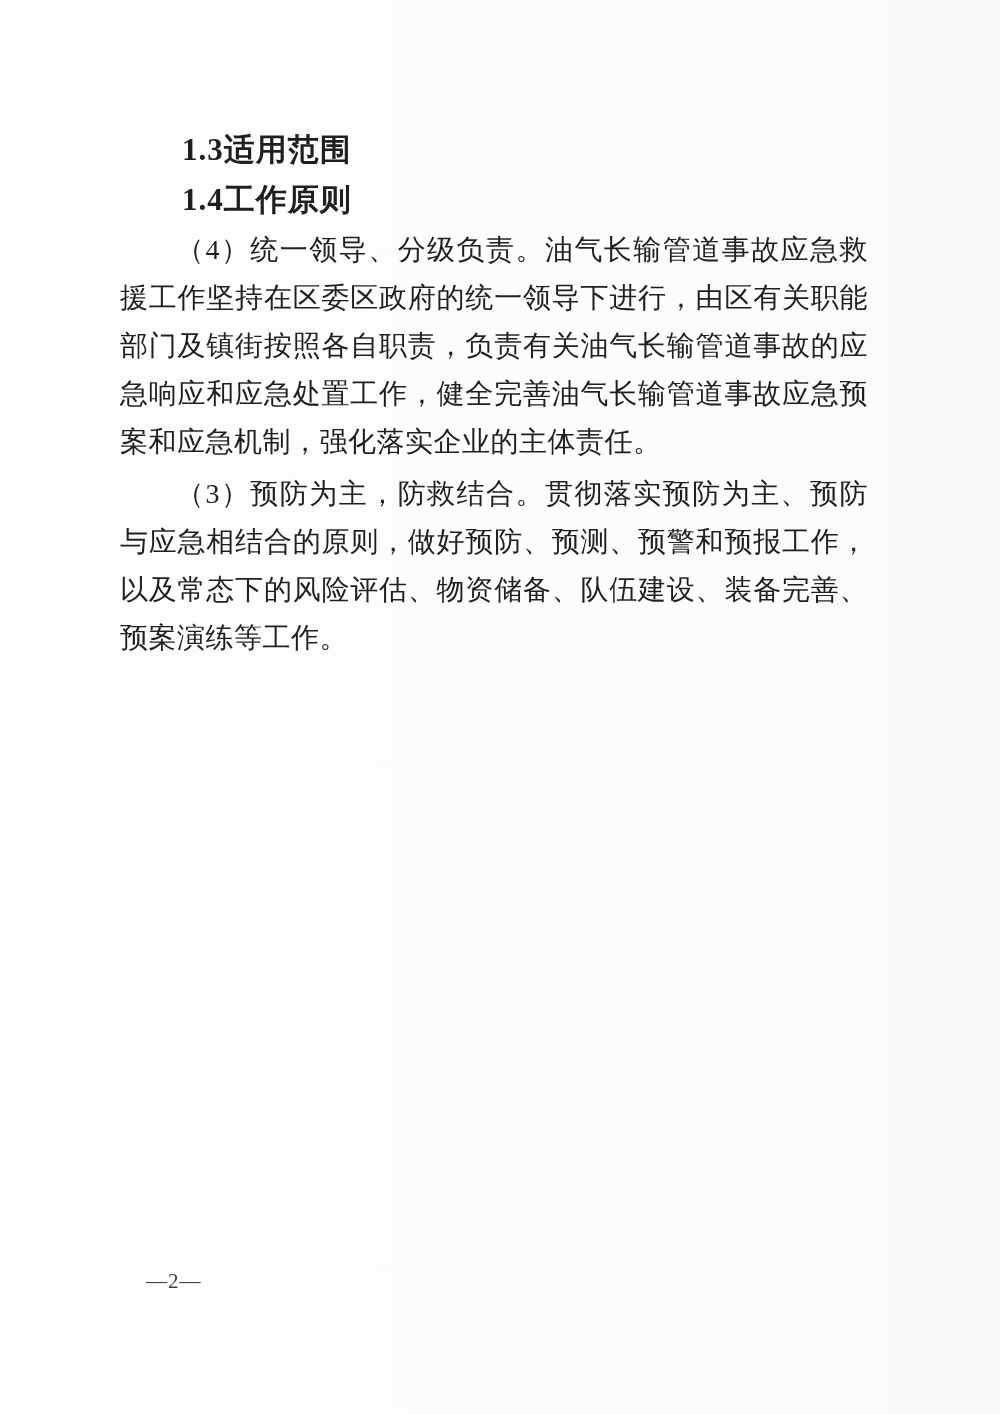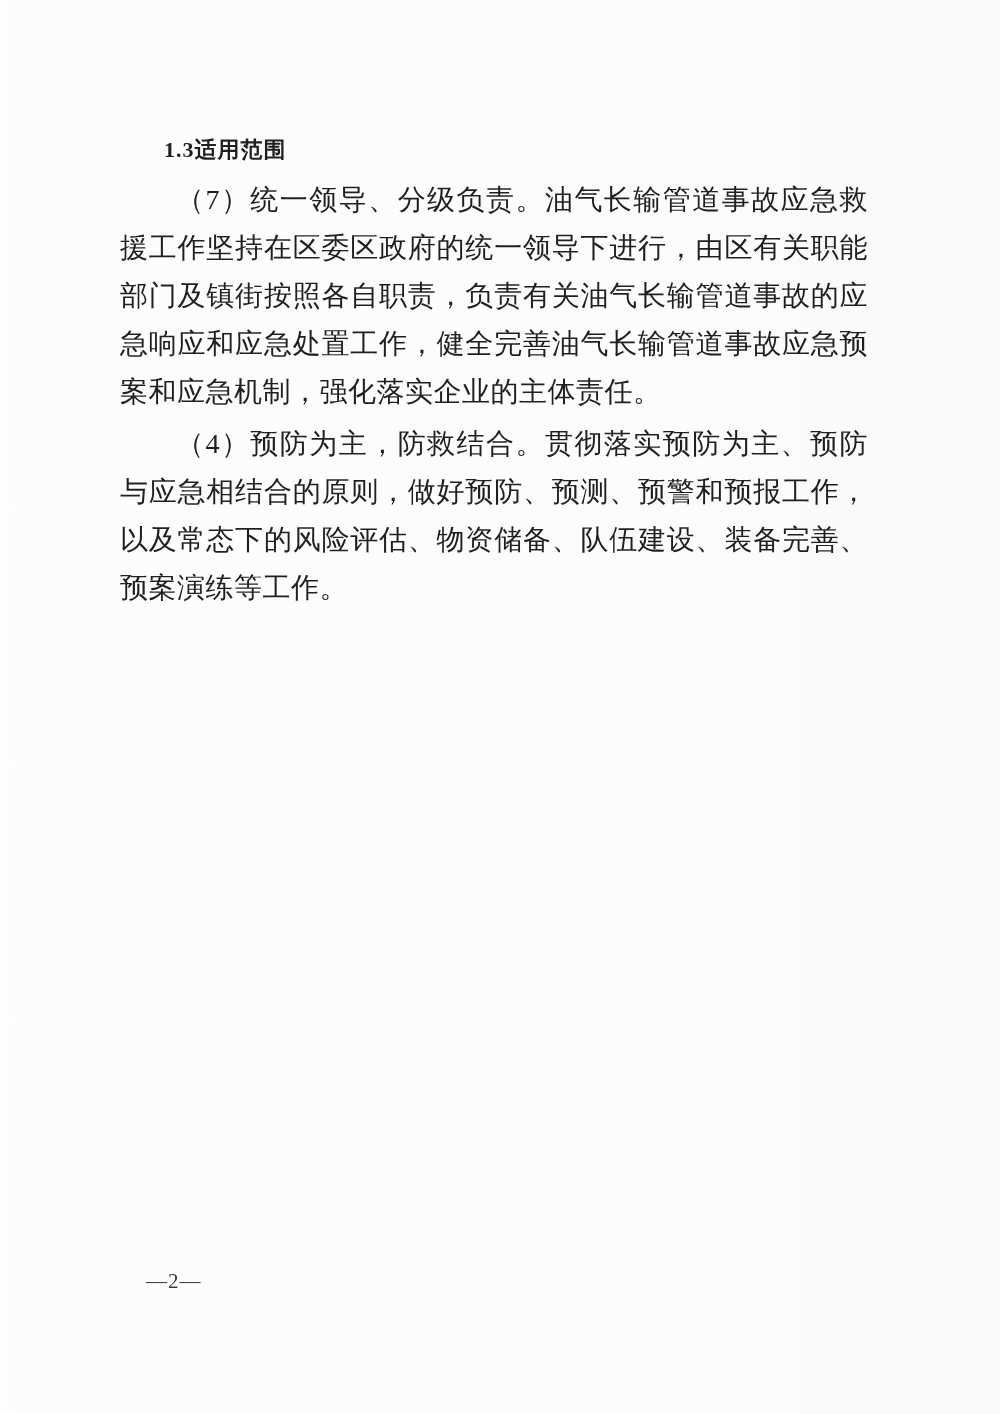--- a/index.html
+++ b/index.html
@@ -22,21 +22,21 @@
     top: 126px;
     left: 120px;
     width: 748px;
     font-size: 28px;
     line-height: 48px;
     text-align: justify;
   }
   .content h2 {
     margin: 0 0 2px 0;
     padding: 0;
-    font-size: 22px;
+    font-size: 31px;
     line-height: 48px;
     font-weight: 700;
     text-indent: 2em;
     letter-spacing: 1px;
   }
   .content p {
     margin: 0 0 4px 0;
     padding: 0;
     text-indent: 2em;
     letter-spacing: 0.5px;
@@ -54,23 +54,24 @@
 </style>
 </head>
 <body>
 
 <div class="page">
   <div class="content">
 
     <h2>1.3适用范围</h2>
 
 
+    <h2>1.4工作原则</h2>
 
 
 
-    <p>（7）统一领导、分级负责。油气长输管道事故应急救援工作坚持在区委区政府的统一领导下进行，由区有关职能部门及镇街按照各自职责，负责有关油气长输管道事故的应急响应和应急处置工作，健全完善油气长输管道事故应急预案和应急机制，强化落实企业的主体责任。</p>
+    <p>（4）统一领导、分级负责。油气长输管道事故应急救援工作坚持在区委区政府的统一领导下进行，由区有关职能部门及镇街按照各自职责，负责有关油气长输管道事故的应急响应和应急处置工作，健全完善油气长输管道事故应急预案和应急机制，强化落实企业的主体责任。</p>
 
-    <p>（4）预防为主，防救结合。贯彻落实预防为主、预防与应急相结合的原则，做好预防、预测、预警和预报工作，以及常态下的风险评估、物资储备、队伍建设、装备完善、预案演练等工作。</p>
+    <p>（3）预防为主，防救结合。贯彻落实预防为主、预防与应急相结合的原则，做好预防、预测、预警和预报工作，以及常态下的风险评估、物资储备、队伍建设、装备完善、预案演练等工作。</p>
 
   </div>
 
   <div class="page-number">—2—</div>
 </div>
 
 </body></html>

